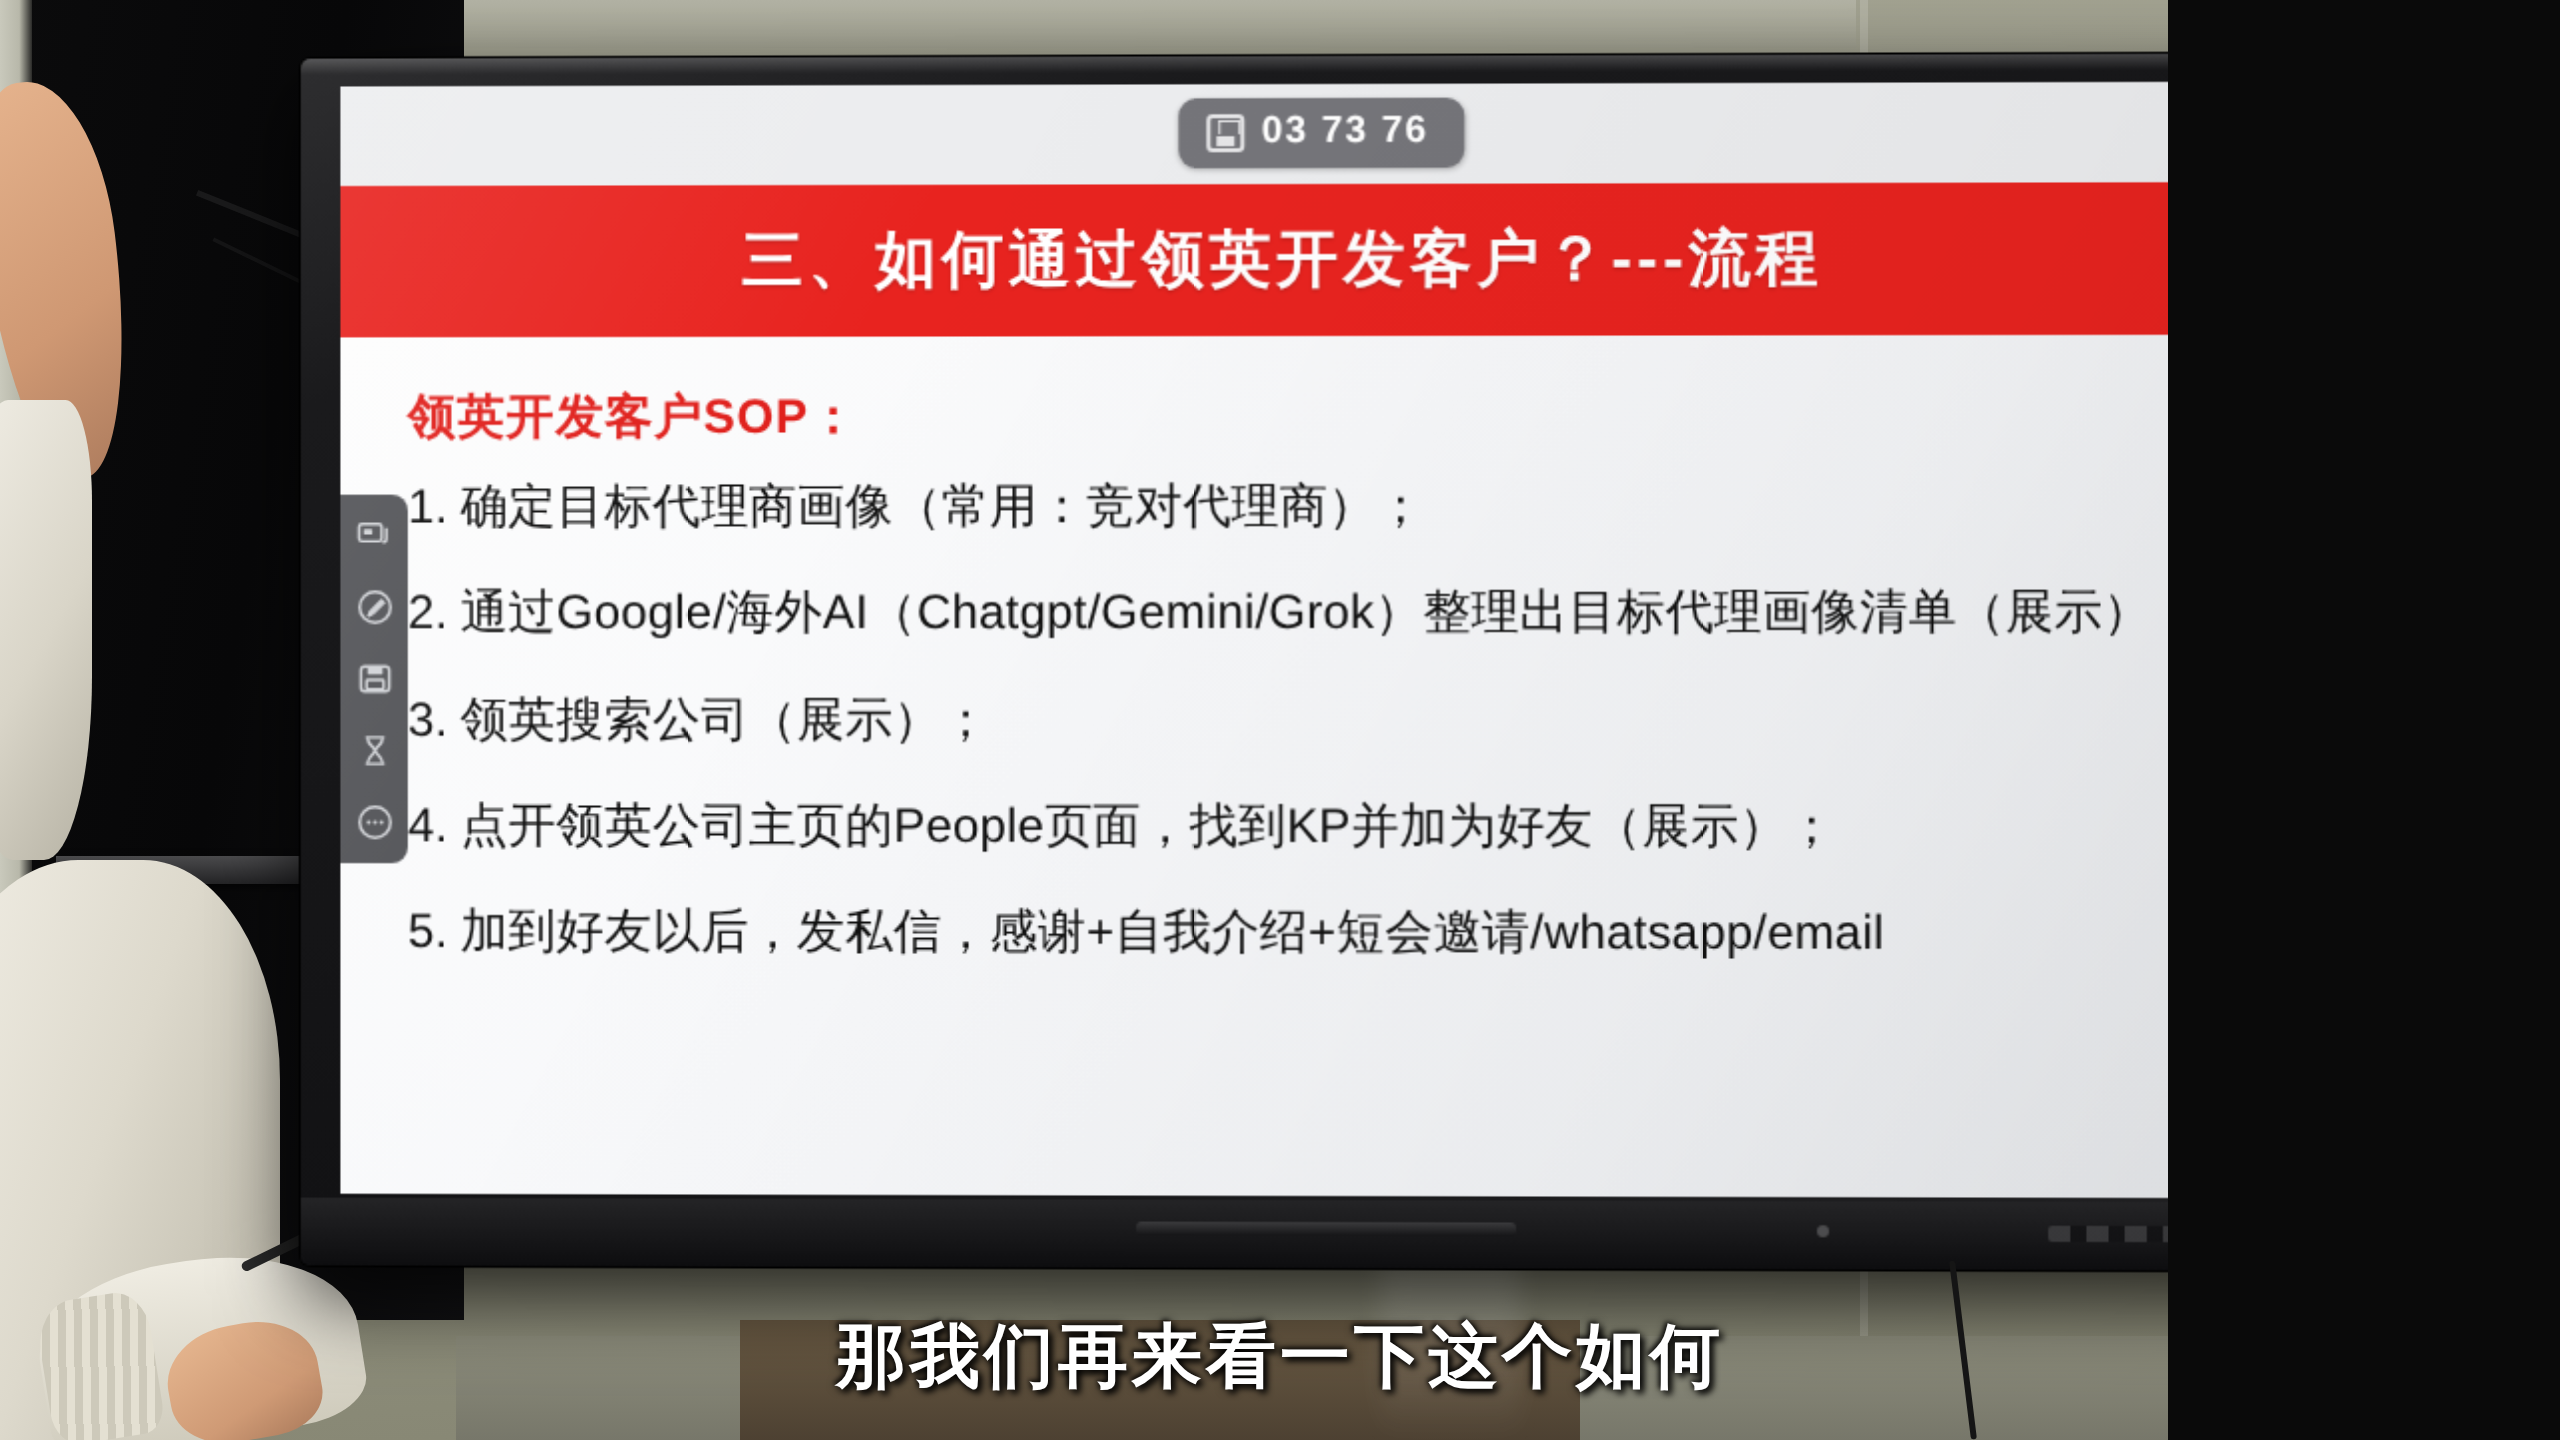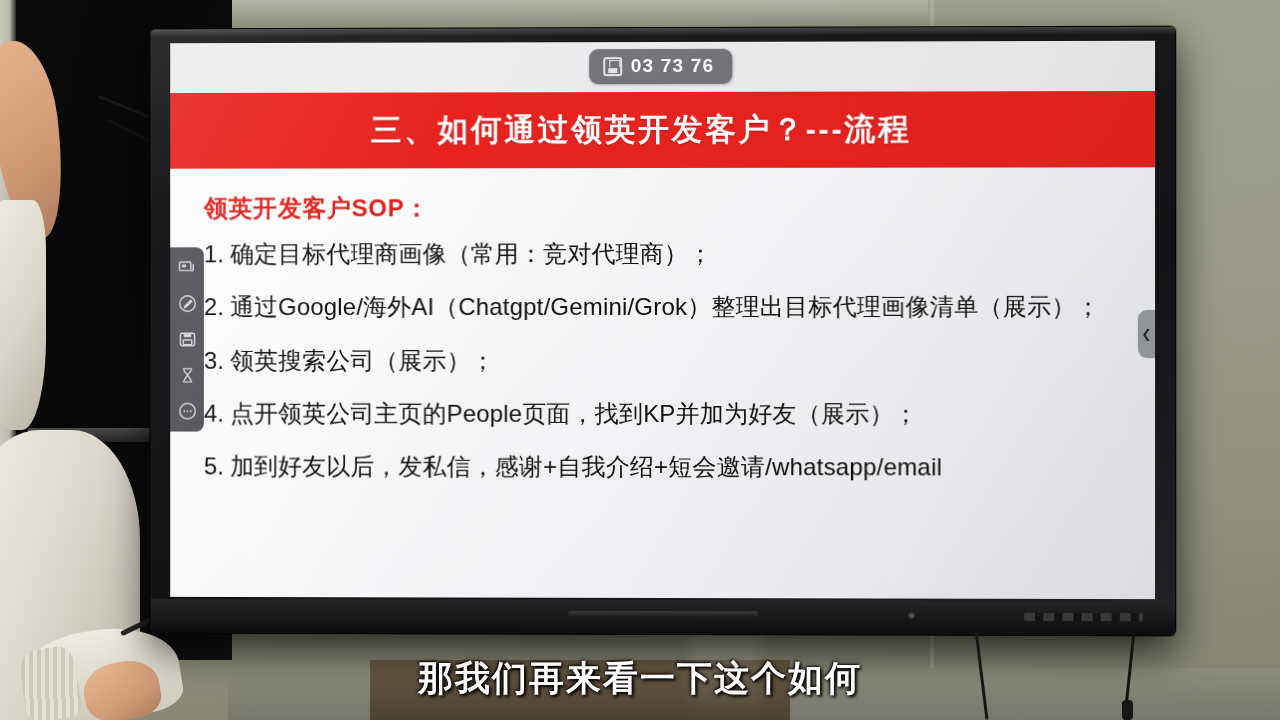--- a/index.html
+++ b/index.html
@@ -1,21 +1,21 @@
 <!DOCTYPE html>
 <html><head>
 <meta charset="utf-8">
 <style>
   * { margin:0; padding:0; box-sizing:border-box; }
   html, body {
     width:1280px; height:720px; overflow:hidden;
     font-family:"Liberation Sans","DejaVu Sans",sans-serif;
     background:#0a0a0a;
   }
-  #scene { position:relative; width:1280px; height:720px; overflow:hidden; }
+  #scene { position:relative; width:1084px; height:720px; overflow:hidden; }
 
   
   .wall-right {
     position:absolute; left:0; top:0; width:1280px; height:720px;
     background:linear-gradient(175deg,#a3a392 0%,#9d9d8b 35%,#92927f 70%,#82826f 100%);
   }
   .wall-upper-strip{
     position:absolute; left:228px; top:0; width:700px; height:24px;
     background:linear-gradient(180deg,#b3b3a4,#a0a090);
   }

